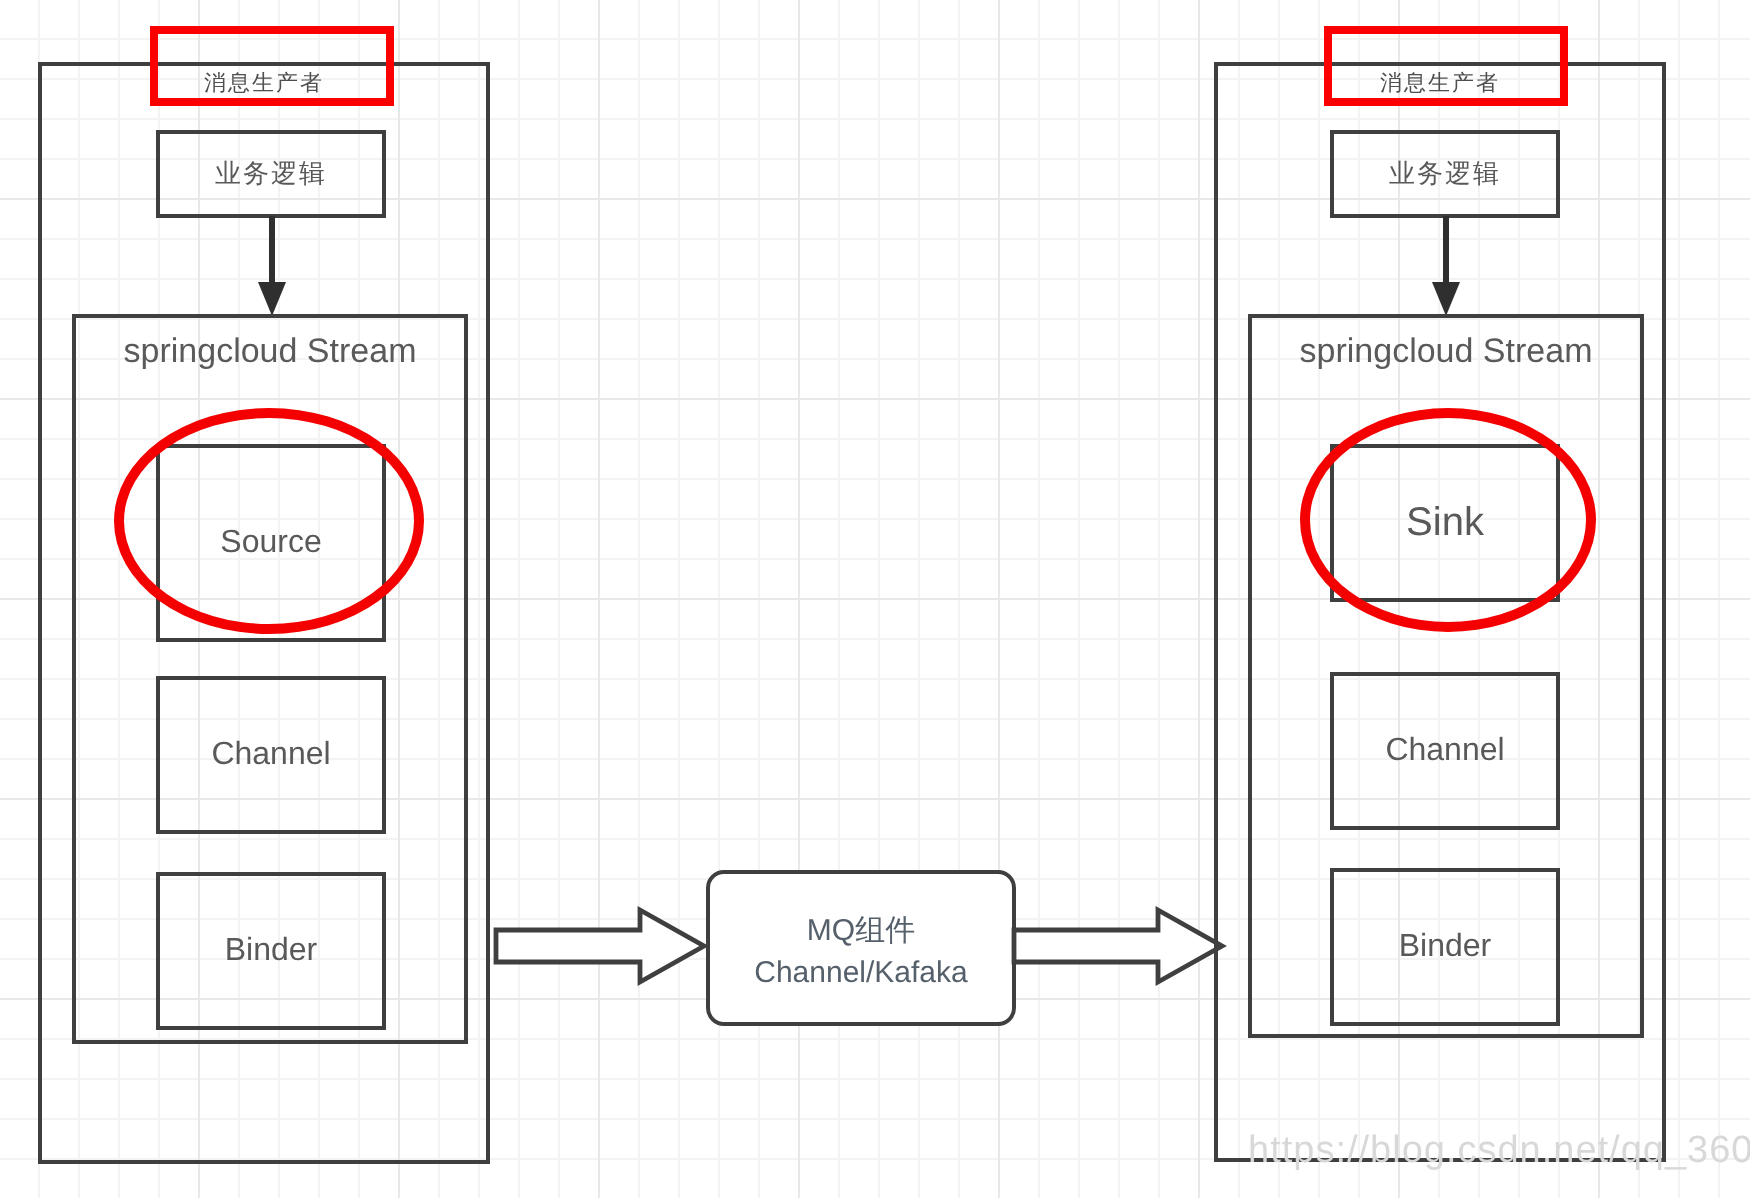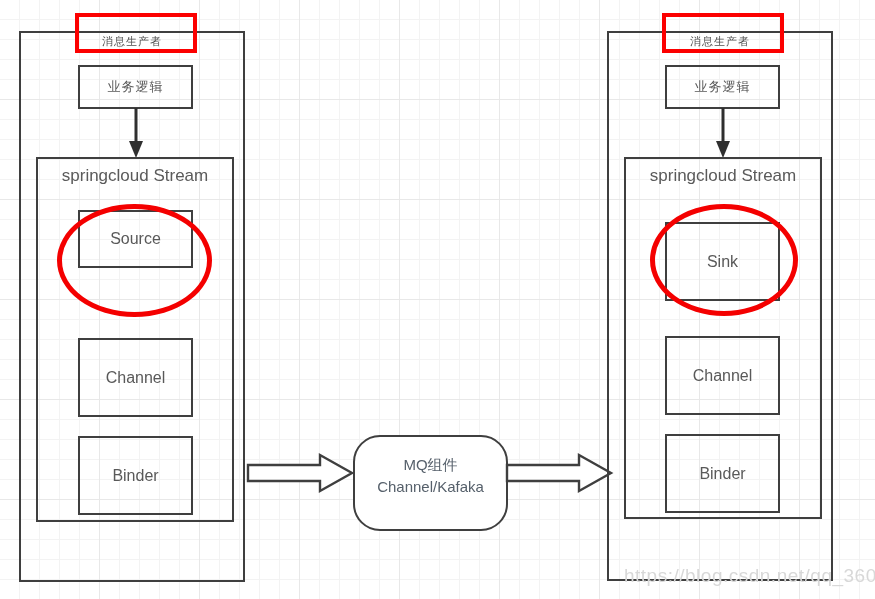--- a/index.html
+++ b/index.html
@@ -172,38 +172,38 @@
 
   <svg class="down-arrow" style="left:126px; top:108px;" width="20" height="52" viewBox="0 0 20 52">
     <line x1="10" y1="0" x2="10" y2="38" stroke="#2f2f2f" stroke-width="3"></line>
     <polygon points="10,50 3,33 17,33" fill="#2f2f2f"></polygon>
   </svg>
 
   <div class="stream-box" style="left:36px; top:157px; width:198px; height:365px;">
     <div class="stream-title">springcloud Stream</div>
   </div>
 
-  <div class="inner-box" style="left:78px; top:210px; width:115px; height:58px;">
+  <div class="inner-box" style="left:78px; top:222px; width:115px; height:99px;">
     <span class="centered-label" style="font-size:16px;">Source</span>
   </div>
   <div class="red-ellipse" style="left:57px; top:204px; width:155px; height:113px;"></div>
 
   <div class="inner-box" style="left:78px; top:338px; width:115px; height:79px;">
     <span class="centered-label" style="font-size:16px;">Channel</span>
   </div>
 
   <div class="inner-box" style="left:78px; top:436px; width:115px; height:79px;">
     <span class="centered-label" style="font-size:16px;">Binder</span>
   </div>
 
   <svg class="block-arrow" style="left:246px; top:452px;" width="110" height="42" viewBox="0 0 110 42">
     <polygon points="2,13 74,13 74,3 106,21 74,39 74,29 2,29" fill="#ffffff" stroke="#3f3f3f" stroke-width="2.4" stroke-linejoin="miter"></polygon>
   </svg>
 
-  <div class="mq-box" style="left:353px; top:435px; width:155px; height:96px;border-radius:27px;">
+  <div class="mq-box" style="left:353px; top:435px; width:155px; height:78px;">
     <div class="mq-line1">MQ组件</div>
     <div class="mq-line2">Channel/Kafaka</div>
   </div>
 
   <svg class="block-arrow" style="left:505px; top:452px;" width="110" height="42" viewBox="0 0 110 42">
     <polygon points="2,13 74,13 74,3 106,21 74,39 74,29 2,29" fill="#ffffff" stroke="#3f3f3f" stroke-width="2.4" stroke-linejoin="miter"></polygon>
   </svg>
 
   <div class="outer-container" style="left:607px; top:31px; width:226px; height:550px;"></div>
 
@@ -218,21 +218,21 @@
   <svg class="down-arrow" style="left:713px; top:108px;" width="20" height="52" viewBox="0 0 20 52">
     <line x1="10" y1="0" x2="10" y2="38" stroke="#2f2f2f" stroke-width="3"></line>
     <polygon points="10,50 3,33 17,33" fill="#2f2f2f"></polygon>
   </svg>
 
   <div class="stream-box" style="left:624px; top:157px; width:198px; height:362px;">
     <div class="stream-title">springcloud Stream</div>
   </div>
 
   <div class="inner-box" style="left:665px; top:222px; width:115px; height:79px;">
-    <span class="centered-label" style="font-size:16px;">Sink</span>
+    <span class="centered-label" style="font-size:20px;">Sink</span>
   </div>
   <div class="red-ellipse" style="left:650px; top:204px; width:148px; height:112px;"></div>
 
   <div class="inner-box" style="left:665px; top:336px; width:115px; height:79px;">
     <span class="centered-label" style="font-size:16px;">Channel</span>
   </div>
 
   <div class="inner-box" style="left:665px; top:434px; width:115px; height:79px;">
     <span class="centered-label" style="font-size:16px;">Binder</span>
   </div>

